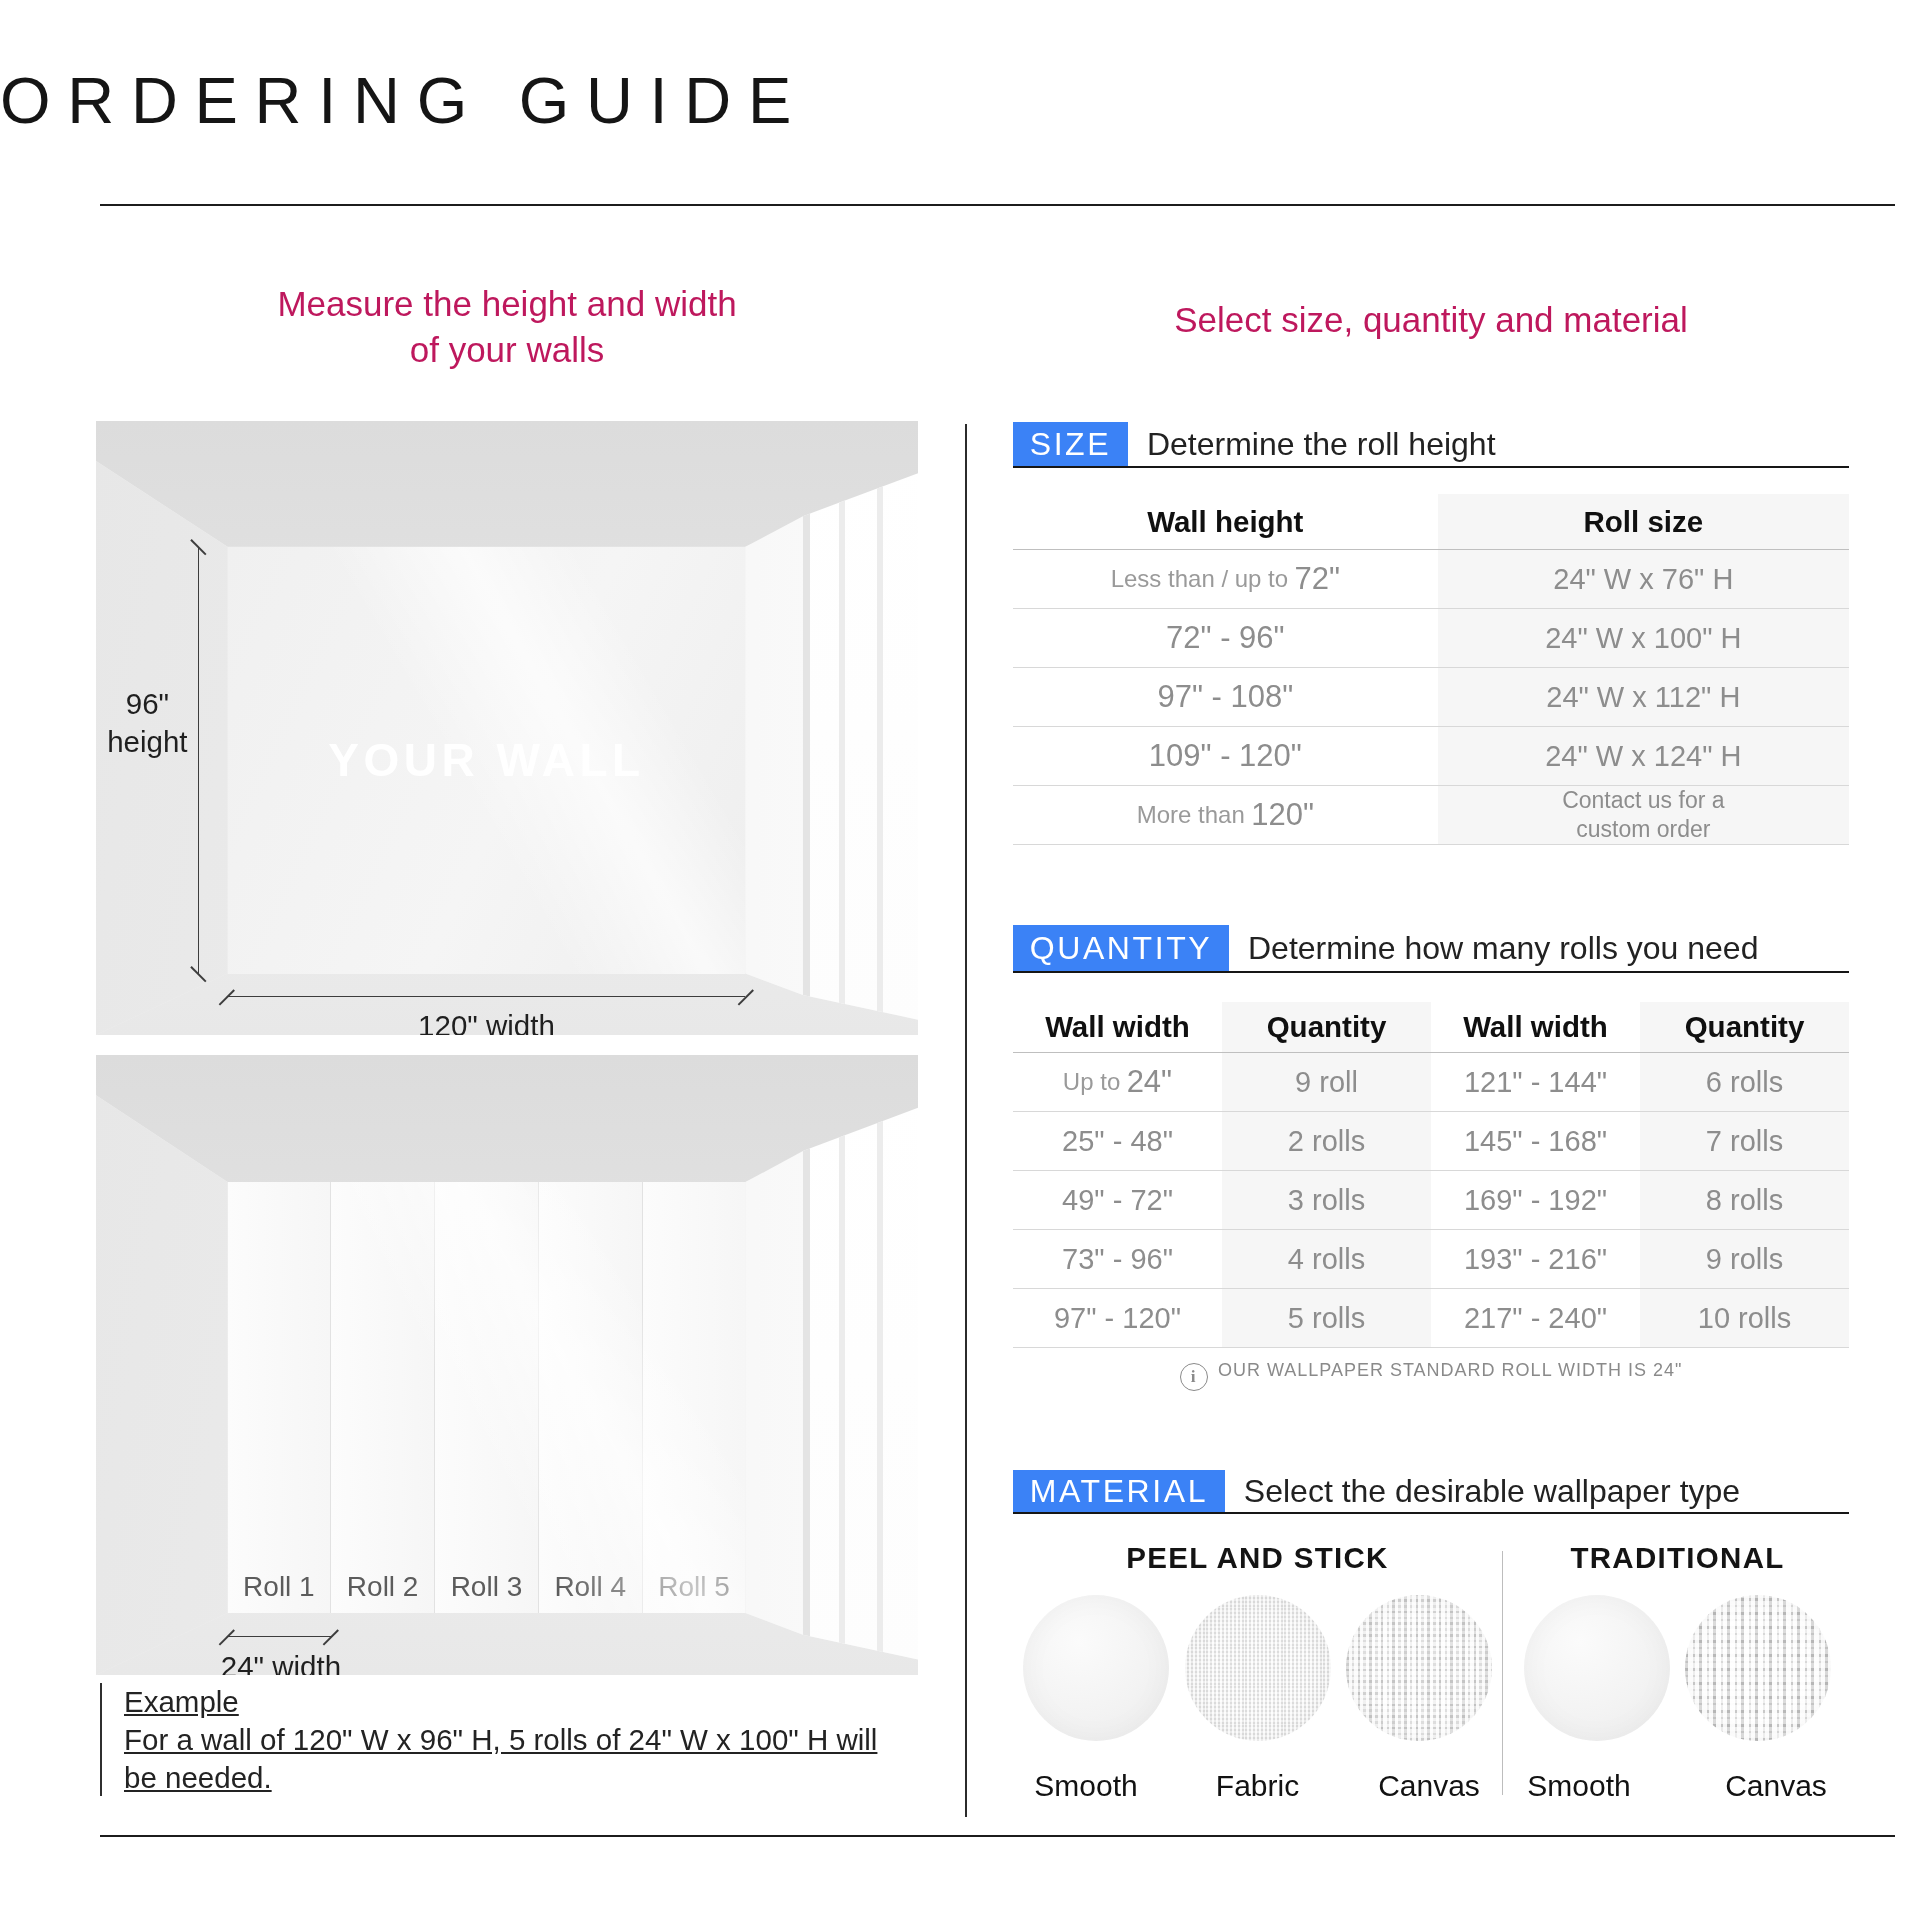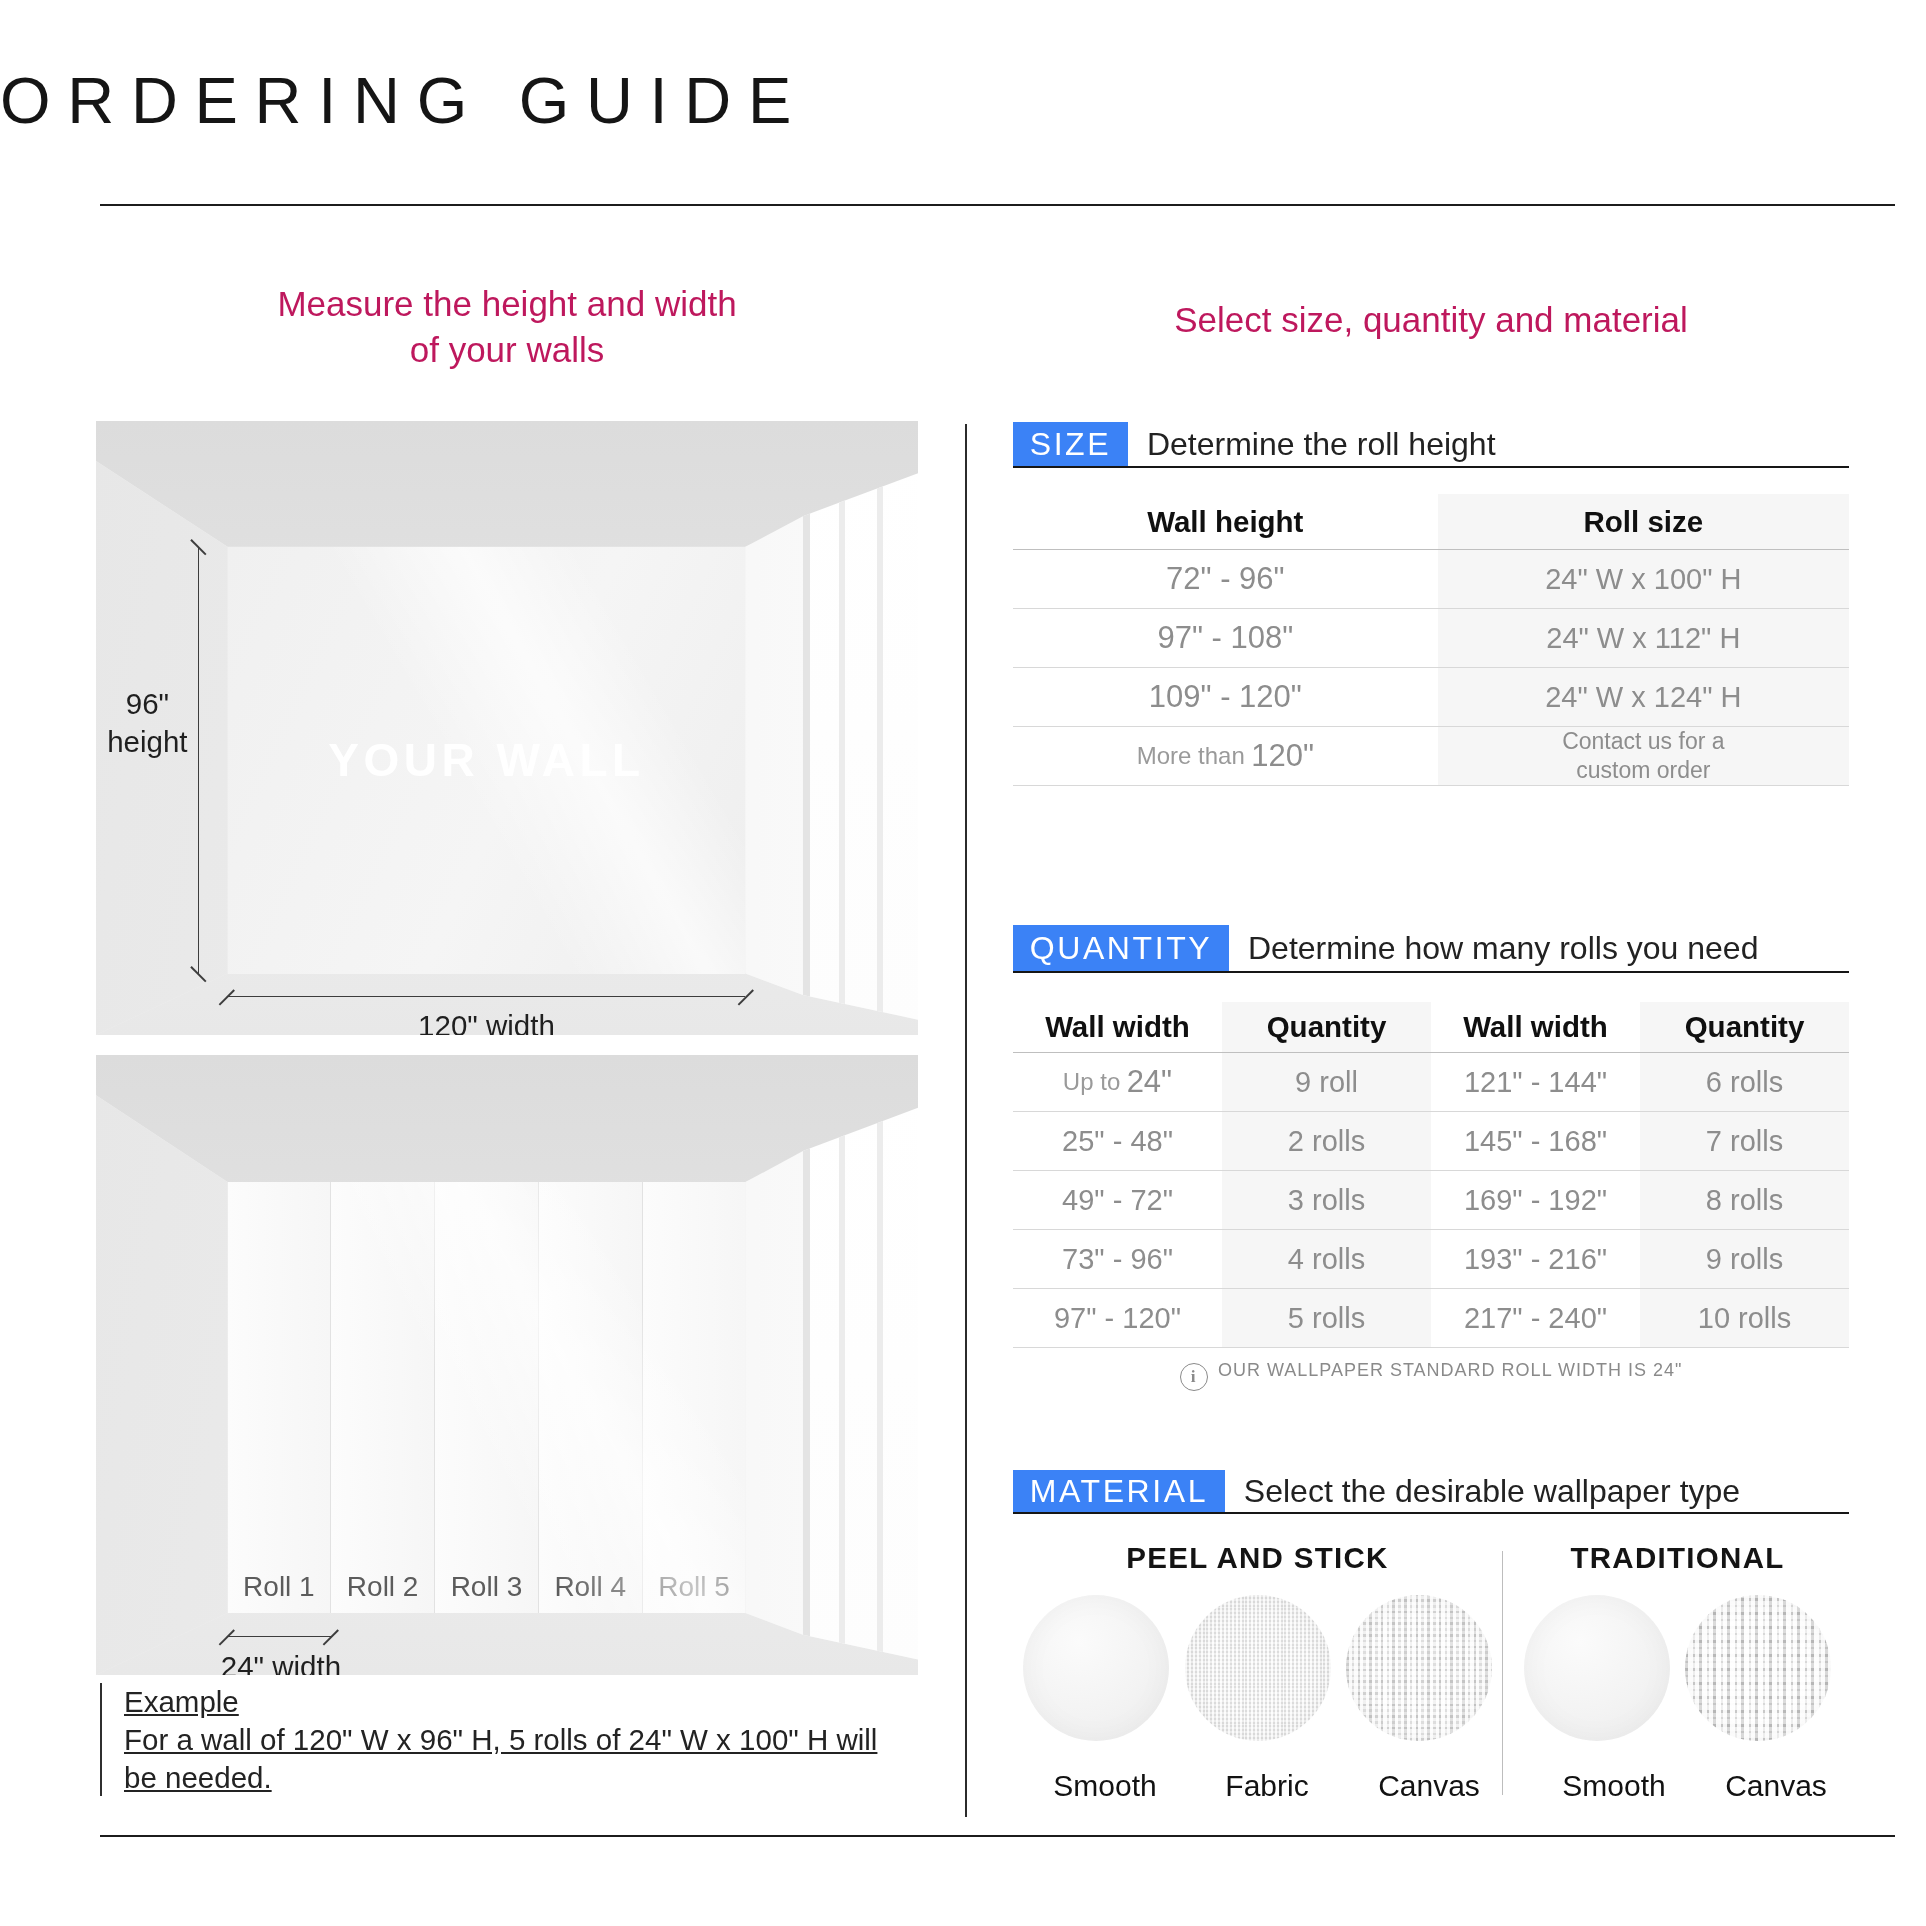--- a/index.html
+++ b/index.html
@@ -118,21 +118,21 @@
   .footer .info-icon{width:28px;height:28px;font-size:19px;}
 
   
   .material{position:absolute;left:1013px;top:1541px;width:836px;height:270px;}
   .mat-group{position:absolute;top:0;}
   .mat-group.g1{left:0;width:489px;}
   .mat-group.g2{left:493px;width:343px;}
   .mat-name{text-align:center;font-size:29.5px;font-weight:600;letter-spacing:1.3px;color:#141414;height:33px;}
   .swatches{margin-top:20.5px;display:flex;justify-content:center;gap:15.4px;}
   .swatch{width:146px;height:146px;border-radius:50%;box-shadow:inset 0 0 29.5px rgba(0,0,0,0.035);}
-  .swatch-labels{margin-top:28px;display:flex;justify-content:flex-end;gap:16px;}
+  .swatch-labels{margin-top:28px;display:flex;justify-content:space-between;gap:16px;}
   .swatch-labels span{width:146px;text-align:center;font-size:30px;font-weight:500;color:#121212;}
   .mat-div{position:absolute;left:489px;top:9.6px;width:1.3px;height:244px;background:#bdbdbd;}
 
   .tex-smooth{background:radial-gradient(circle at 38% 32%,#fbfbfb 0%,#f3f3f3 55%,#ebebeb 100%);}
   .tex-fabric{background-color:#f2f2f2;background-image:
       repeating-linear-gradient(90deg,rgba(255,255,255,.75) 0 1.9px,rgba(0,0,0,0.05) 1.9px 3.9px),
       repeating-linear-gradient(0deg,rgba(255,255,255,.65) 0 1.9px,rgba(0,0,0,0.045) 1.9px 3.9px);}
   .tex-canvas{background-color:#efefef;background-image:
       repeating-linear-gradient(90deg,rgba(0,0,0,0.10) 0 2.6px,rgba(255,255,255,.9) 2.6px 5.8px,rgba(0,0,0,0.04) 5.8px 8.3px,rgba(255,255,255,.85) 8.3px 11.6px),
       repeating-linear-gradient(0deg,rgba(0,0,0,0.085) 0 2.6px,rgba(255,255,255,.85) 2.6px 5.8px,rgba(0,0,0,0.035) 5.8px 8.3px,rgba(255,255,255,.8) 8.3px 11.6px);}
@@ -220,20 +220,27 @@
     <div class="badge">SIZE</div>
     <div class="sh-title">Determine the roll height</div>
   </div>
   <div class="table size-table">
     <div class="tr thead">
       <div class="td th">Wall height</div>
       <div class="td th col-gray">Roll size</div>
     </div>
     <div class="tr">
       <div class="td">
+        <span class="small">Less than / up to </span>
+        <span class="big">72"</span>
+      </div>
+      <div class="td col-gray">24" W x 76" H</div>
+    </div>
+    <div class="tr">
+      <div class="td">
         <span class="big">72" - 96"</span>
       </div>
       <div class="td col-gray">24" W x 100" H</div>
     </div>
     <div class="tr">
       <div class="td">
         <span class="big">97" - 108"</span>
       </div>
       <div class="td col-gray">24" W x 112" H</div>
     </div>

